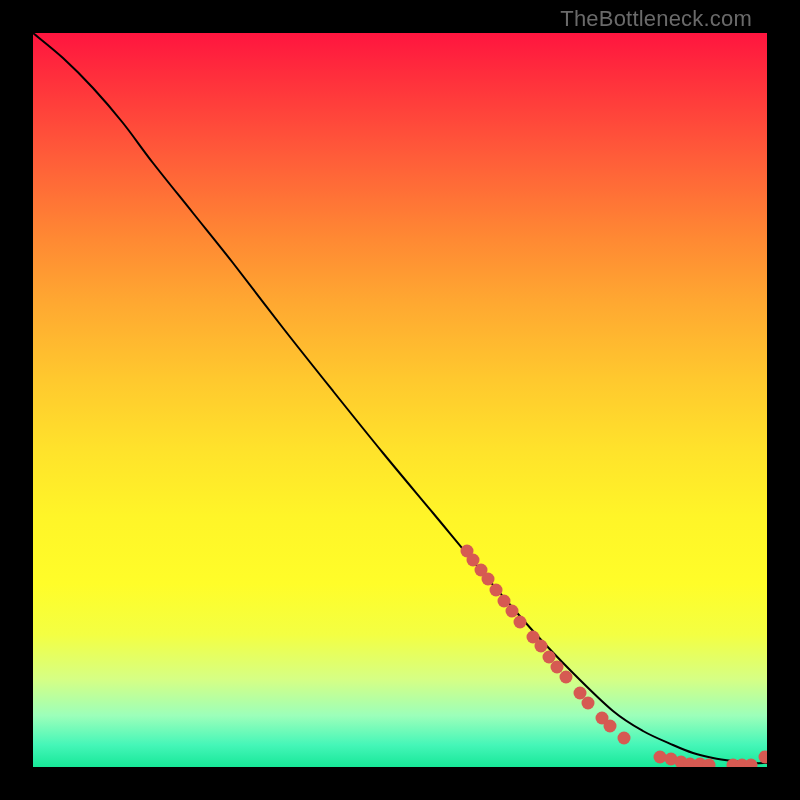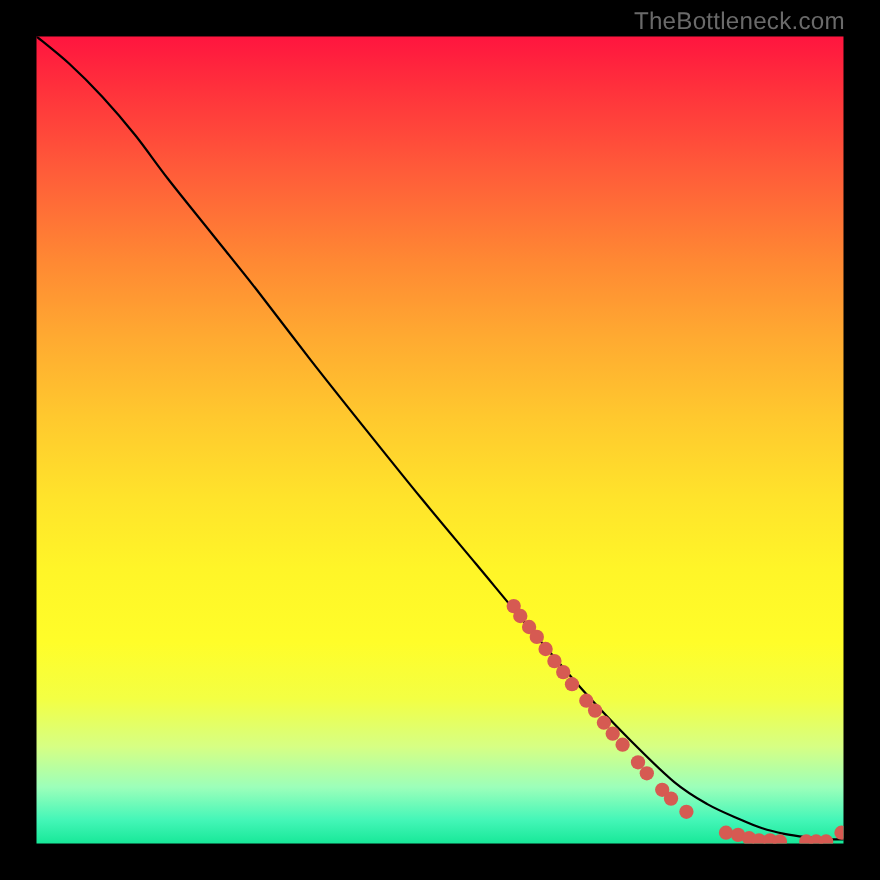--- a/index.html
+++ b/index.html
@@ -44,21 +44,21 @@
       #f3ff43 82%,
       #d6ff84 88%,
       #9cffba 93%,
       #45f6b8 97%,
       #17e898 100%
     );
   }
   .watermark {
     position: absolute;
     top: 6px;
-    right: 32px;
+    right: 48px;
     color: #6a6a6a;
     font-size: 22px;
     font-weight: 500;
     letter-spacing: 0.2px;
     user-select: none;
   }
   svg.curve {
     position: absolute;
     inset: 0;
   }

